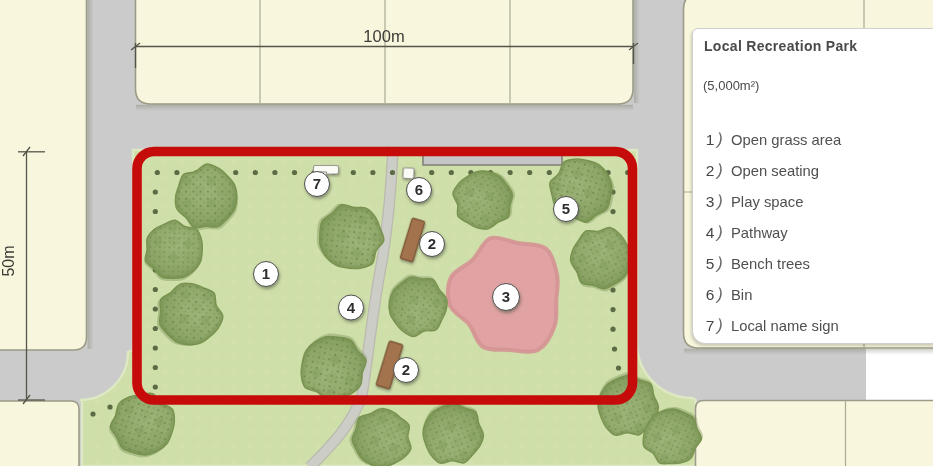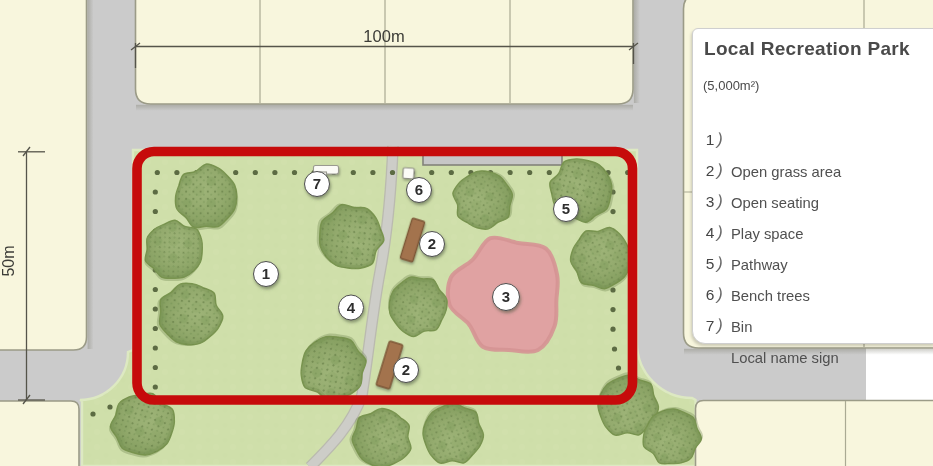--- a/index.html
+++ b/index.html
@@ -1,25 +1,25 @@
 <!DOCTYPE html>
 <html><head>
 <meta charset="utf-8">
 <style>
 html,body{margin:0;padding:0;}
 body{width:933px;height:466px;overflow:hidden;font-family:"Liberation Sans",sans-serif;}
 #scene{position:relative;width:866px;height:466px;background:#cbcbcb;}
 #scene svg{position:absolute;left:0;top:0;}
 #legend{position:absolute;left:692px;top:28px;width:241px;height:314px;background:#ffffff;border:1px solid #cfcfcf;border-radius:6px 0 0 13px;box-shadow:-1px 2px 3px rgba(0,0,0,0.18);}
-#legend .title{position:absolute;left:11px;top:9px;font-size:19px;font-weight:bold;color:#4a4a4a;letter-spacing:0.3px;}
+#legend .title{position:absolute;left:11px;top:9px;font-size:14px;font-weight:bold;color:#4a4a4a;letter-spacing:0.3px;}
 #legend .area{position:absolute;left:10px;top:49px;font-size:13px;color:#4a4a4a;}
 .li{position:absolute;left:0;width:241px;height:20px;}
 .li .n{position:absolute;left:5px;width:24px;text-align:center;top:0;font-size:15.5px;color:#454545;}
 .li .p{position:absolute;left:24px;top:-1px;font-size:17px;color:#6a6a6a;transform:rotate(12deg);}
-.li .t{position:absolute;left:38px;top:1px;font-size:14.8px;color:#505050;margin-top:32px;}
+.li .t{position:absolute;left:38px;top:1px;font-size:14.8px;color:#505050;}
 </style>
 </head>
 <body>
 <div id="scene">
 <svg width="933" height="466" viewBox="0 0 933 466">
 <defs>
 <radialGradient id="tg" cx="45%" cy="40%" r="65%">
   <stop offset="0%" stop-color="#9eb478"></stop>
   <stop offset="55%" stop-color="#93aa6d"></stop>
   <stop offset="100%" stop-color="#819b5c"></stop>

